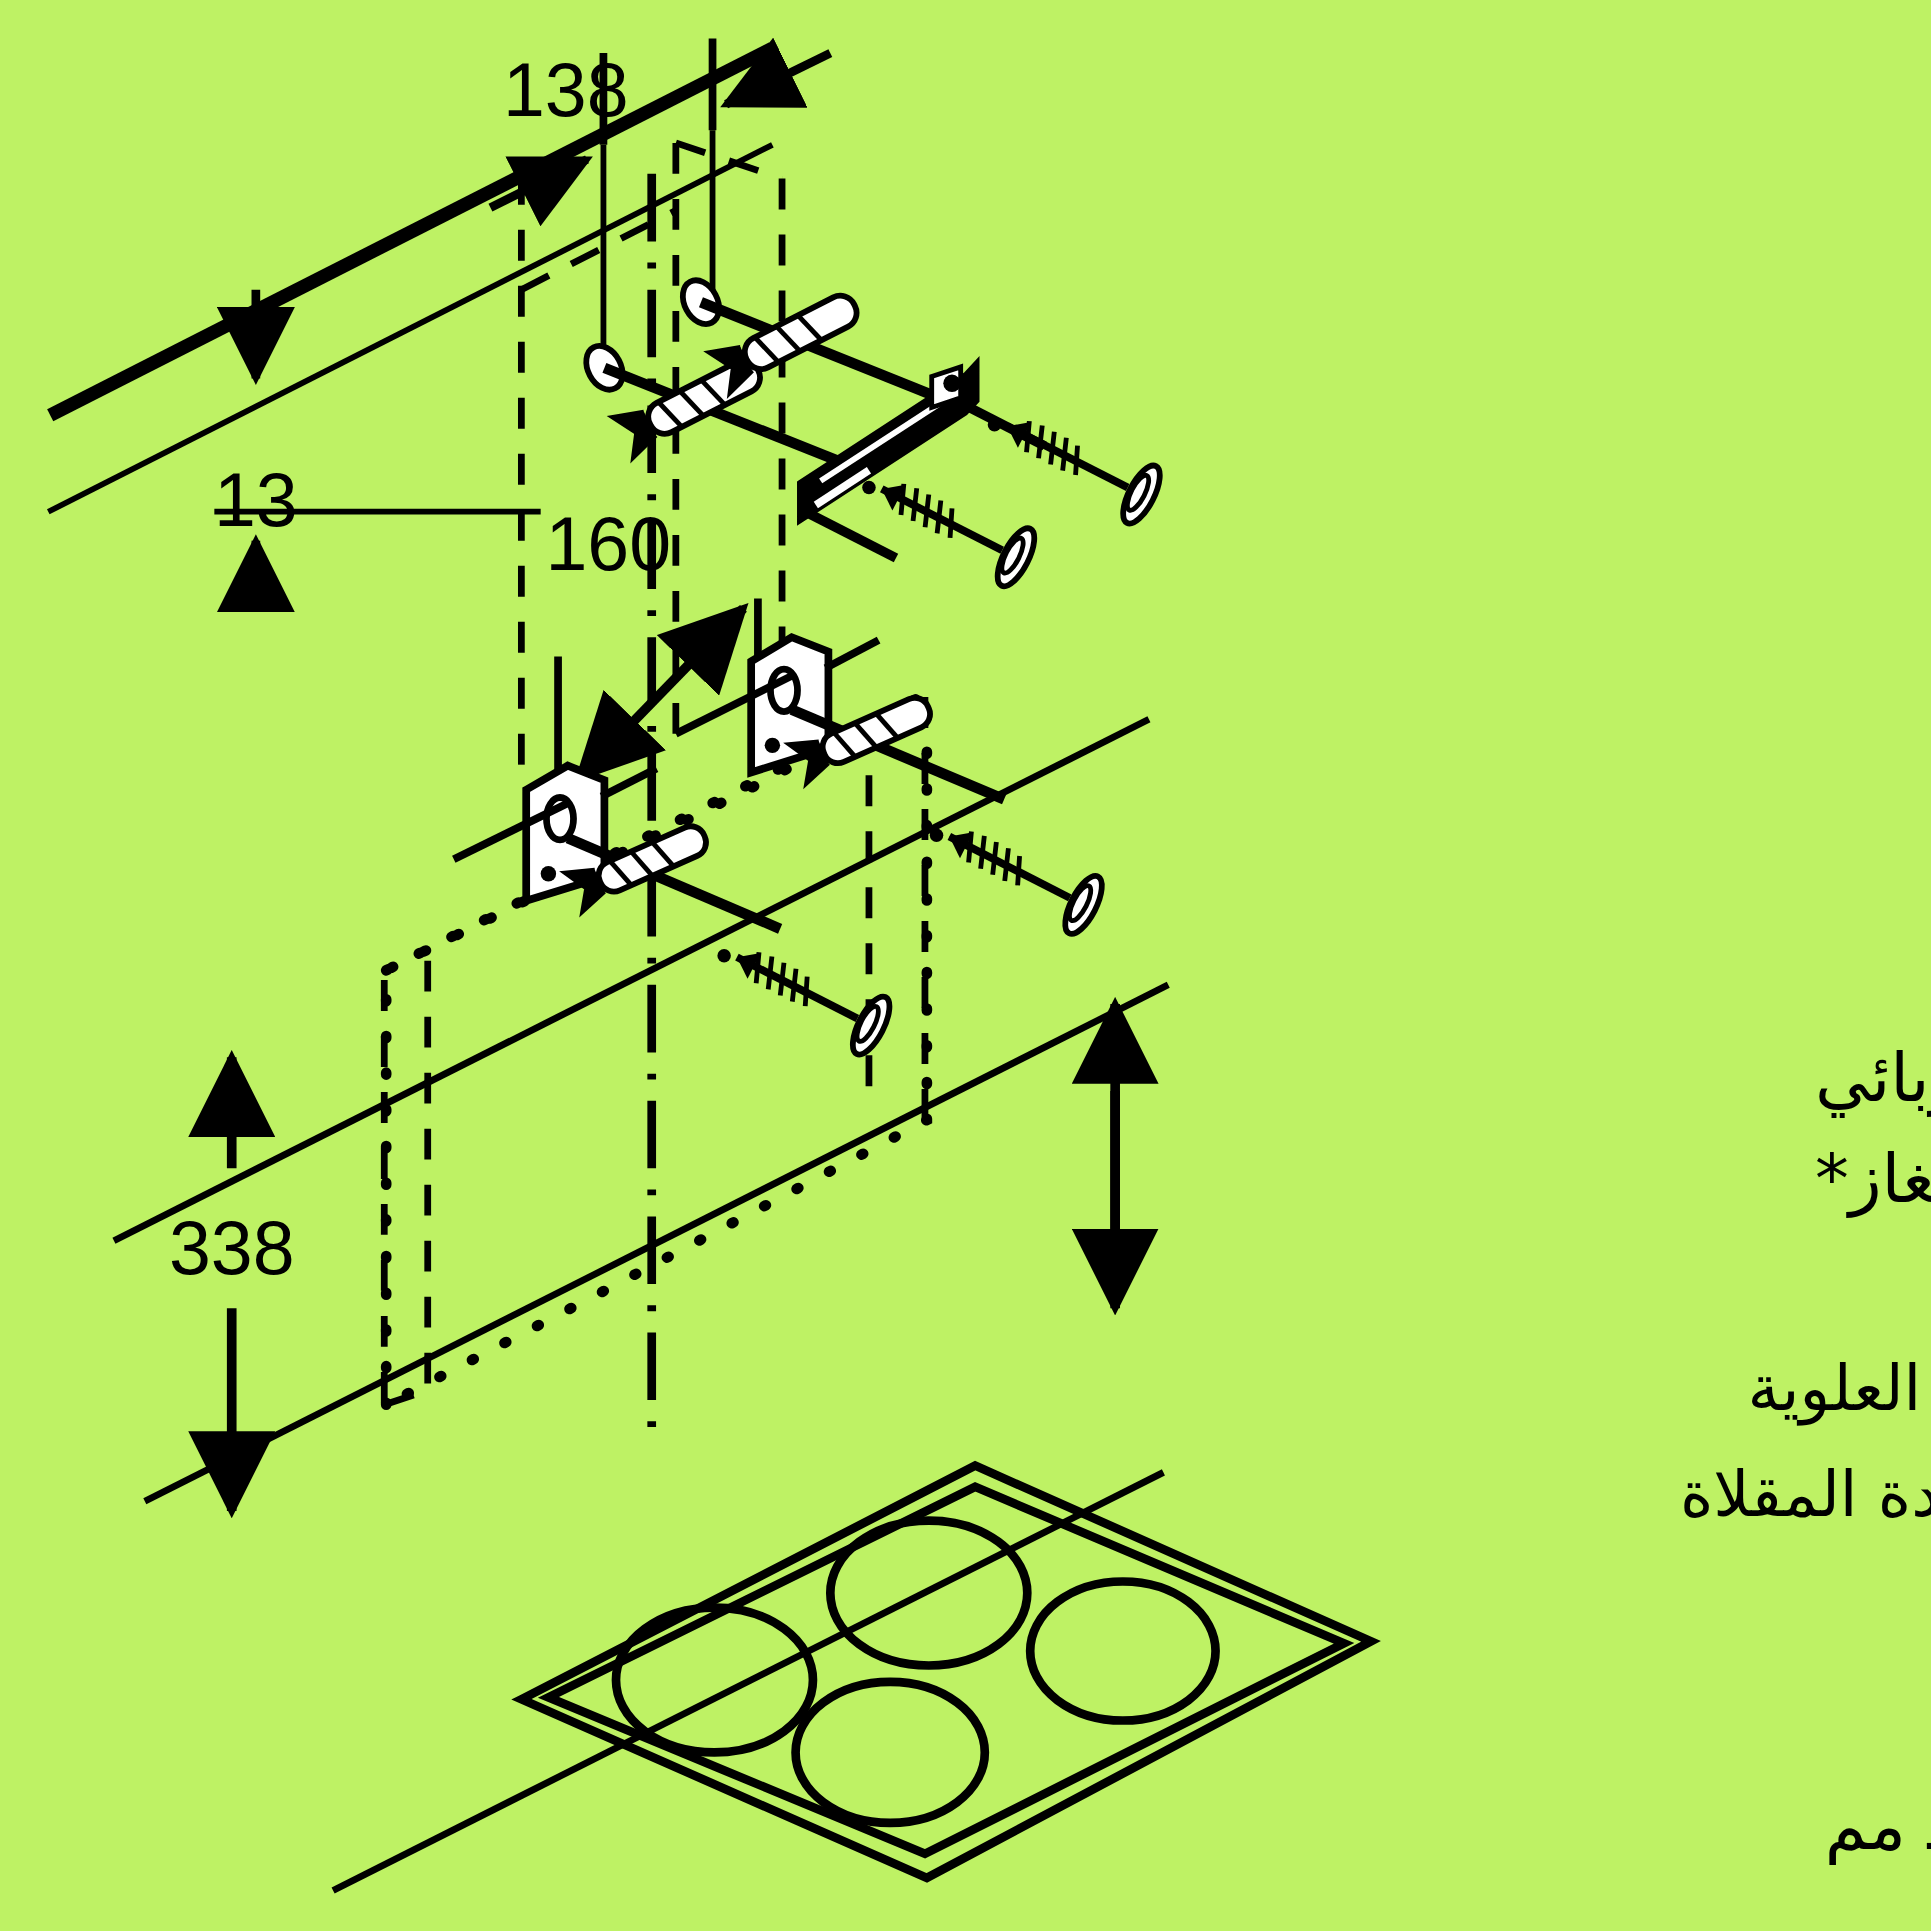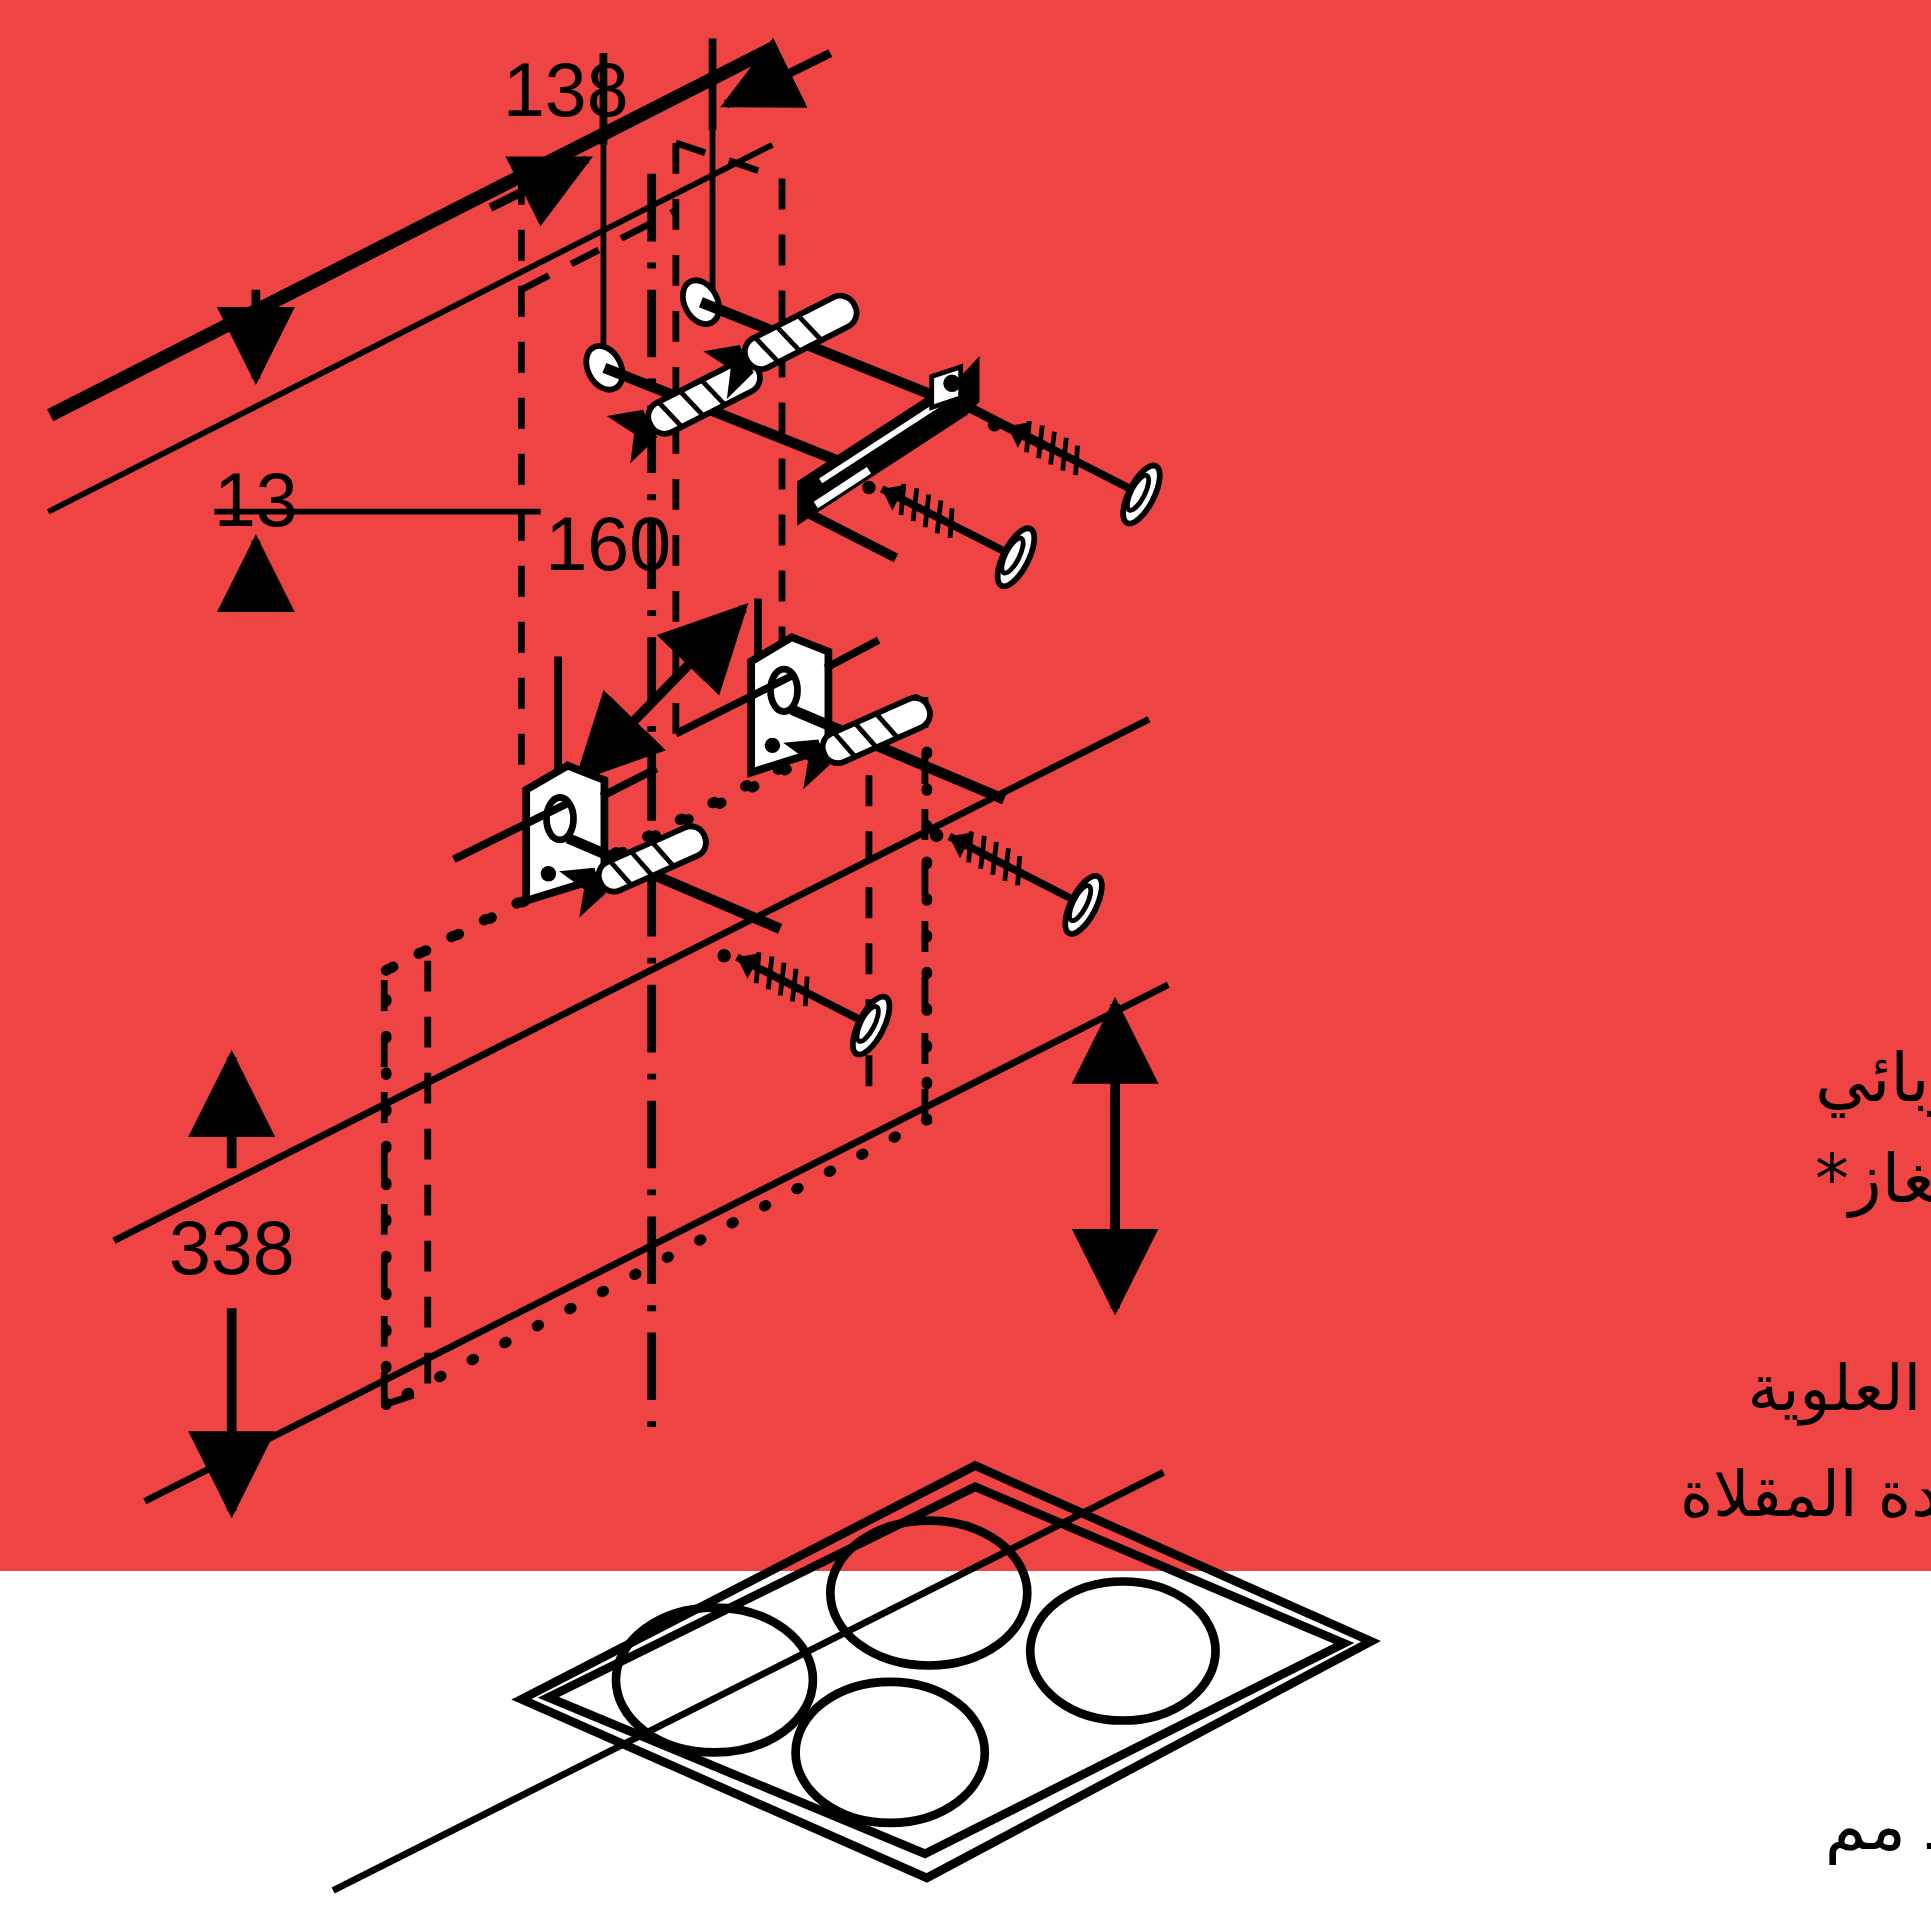--- a/index.html
+++ b/index.html
@@ -9,22 +9,22 @@
   }
   body {
     width: 1931px;
     height: 1931px;
     overflow: hidden;
     font-family: "Liberation Sans", sans-serif;
   }
   #diagram-root {
     position: relative;
     width: 1931px;
-    height: 1571px;
-    background: #ef4444;
+    height: 1931px;
+    background: #bef264;
   }
   svg#installation-svg {
     position: absolute;
     top: 0;
     left: 0;
     width: 1931px;
     height: 1931px;
     display: block;
   }
   .dim-text {

